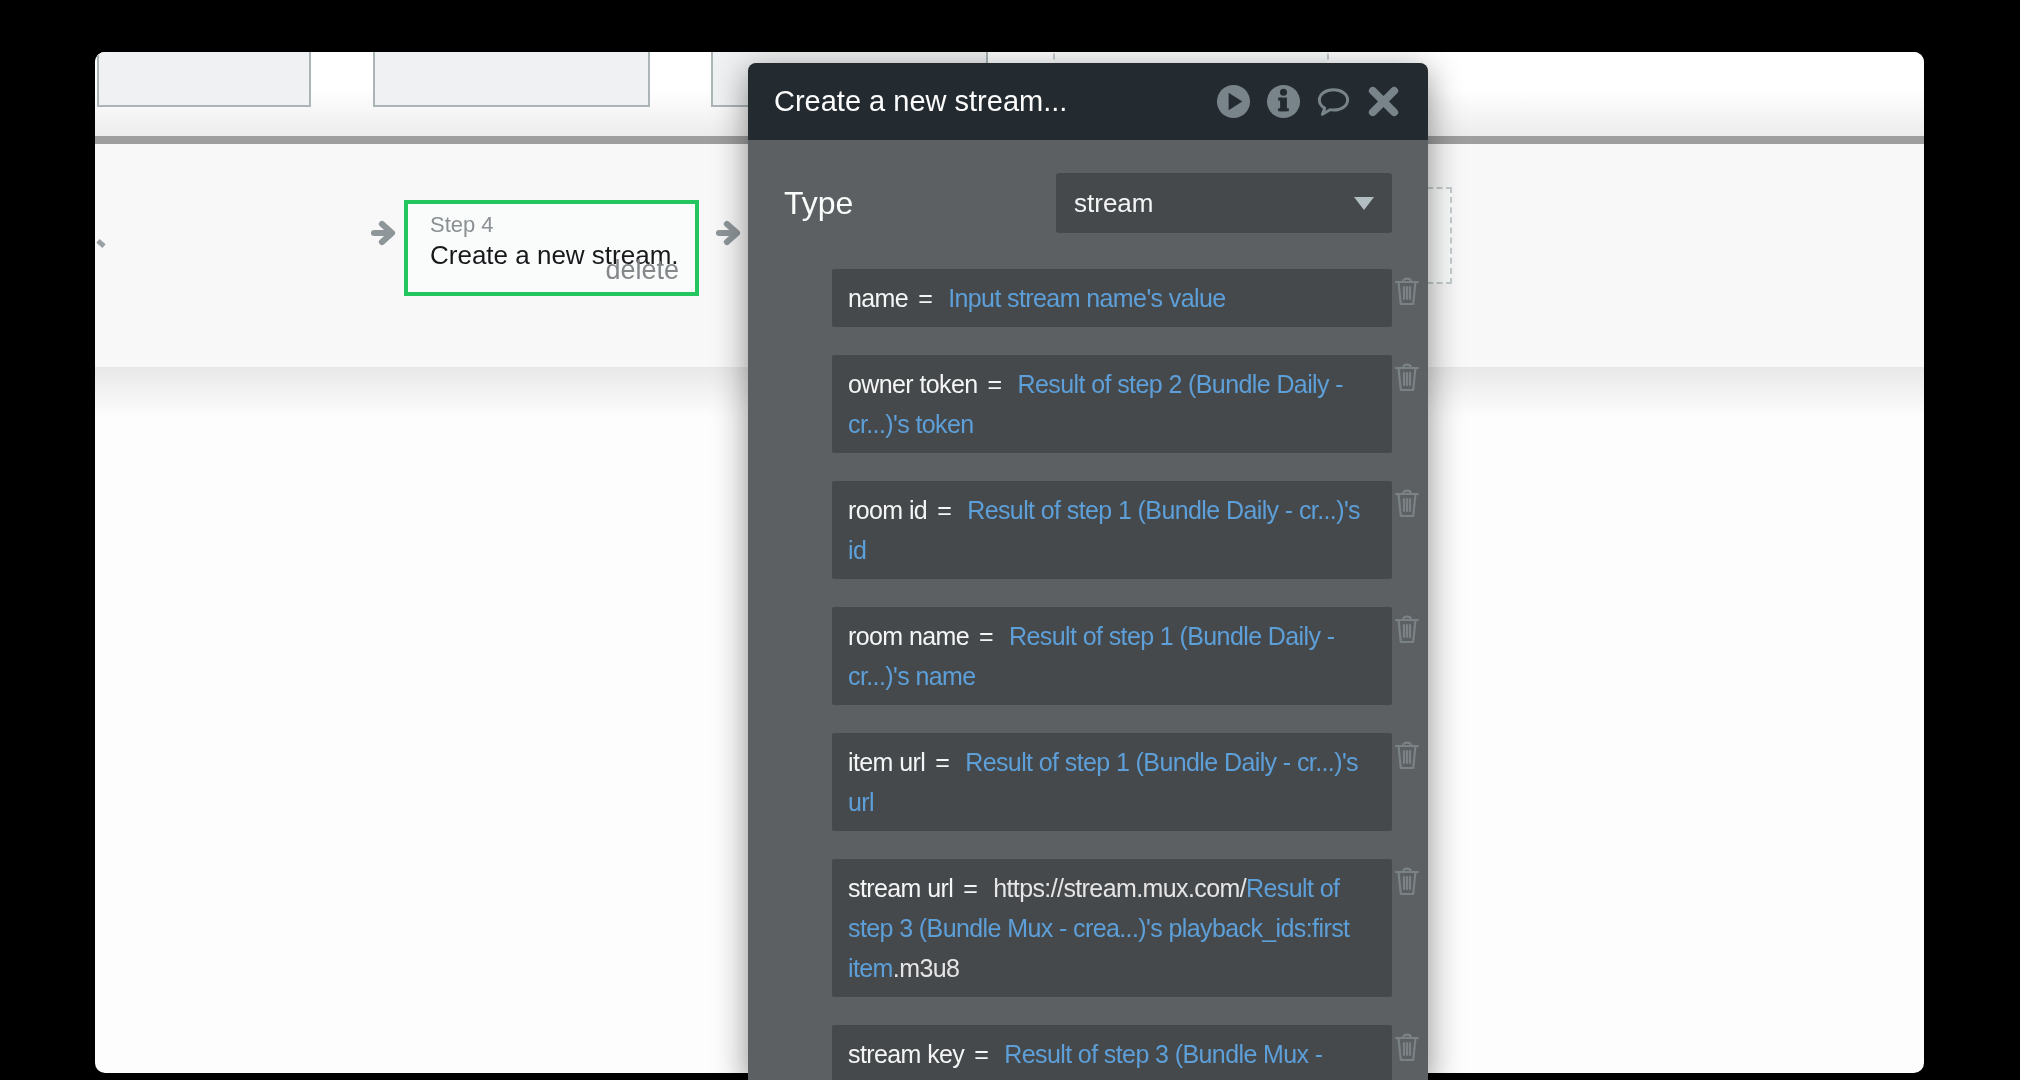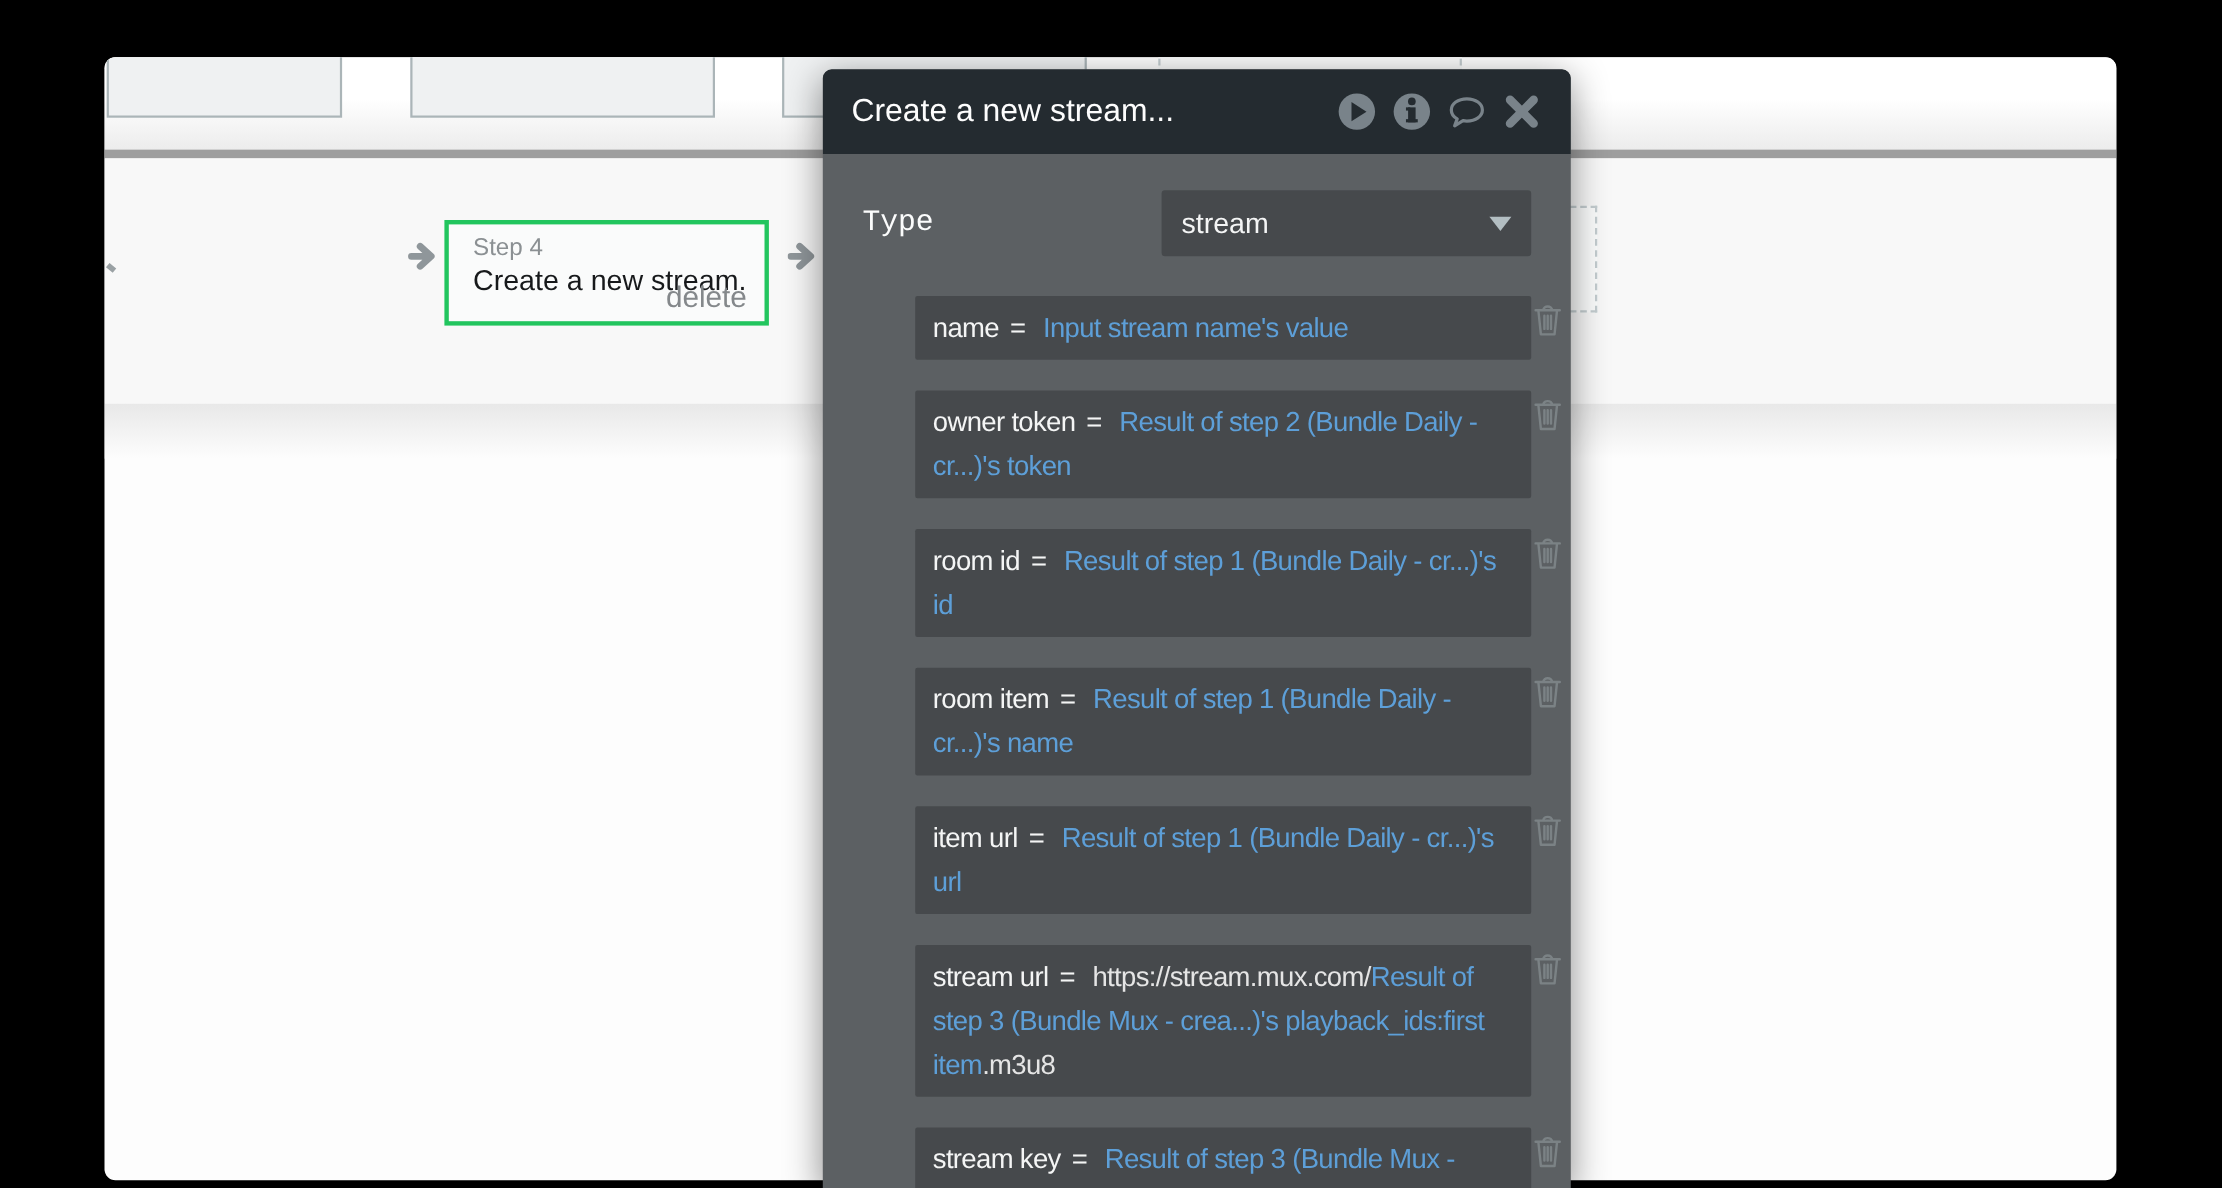--- a/index.html
+++ b/index.html
@@ -62,21 +62,21 @@
     height:77px;background:#242b30;border-radius:8px 8px 0 0;
     display:flex;align-items:center;padding:0 26px;box-sizing:border-box;
   }
   .dialog-title{
     color:#fdfdfd;font-size:29px;flex:1;min-width:0;white-space:nowrap;overflow:hidden;
   }
   .header-icons{display:flex;align-items:center;gap:13px;}
   .hicon{width:37px;height:37px;display:block;cursor:pointer;}
   .dialog-body{padding:33px 36px 0 36px;box-sizing:border-box;}
   .type-row{display:flex;align-items:center;height:60px;margin-bottom:36px;}
-  .type-label{font-size:27px;color:#fbfcfc;font-family:Liberation Mono, monospace;}
+  .type-label{font-size:32px;color:#fbfcfc;}
   .dropdown{
     margin-left:auto;width:336px;height:60px;background:#46494c;border-radius:3px;
     display:flex;align-items:center;padding:0 18px;box-sizing:border-box;cursor:pointer;
   }
   .dropdown-value{font-size:26px;color:#f4f5f5;}
   .dropdown-caret{
     margin-left:auto;width:0;height:0;
     border-left:10px solid transparent;border-right:10px solid transparent;
     border-top:13px solid #b3bec2;
   }
@@ -179,21 +179,21 @@
 
   <div class="field-row">
     <span class="field-label">room id</span><span class="eq">=</span><span class="field-value"><span class="expression">Result of step 1 (Bundle Daily - cr...)'s id</span></span>
     <svg class="trash" viewBox="0 0 26 31">
       <path d="M2 7 H24 M9 7 C9 2.5 17 2.5 17 7 M4.5 7 L6.8 29 H19.2 L21.5 7
                M10 12 V24 M13 12 V24 M16 12 V24" fill="none" stroke="#7b8285" stroke-width="2.2" stroke-linecap="round" stroke-linejoin="round"></path>
     </svg>
   </div>
 
   <div class="field-row">
-    <span class="field-label">room item</span><span class="eq">=</span><span class="field-value"><span class="expression">Result of step 1 (Bundle Daily - cr...)'s name</span></span>
+    <span class="field-label">room name</span><span class="eq">=</span><span class="field-value"><span class="expression">Result of step 1 (Bundle Daily - cr...)'s name</span></span>
     <svg class="trash" viewBox="0 0 26 31">
       <path d="M2 7 H24 M9 7 C9 2.5 17 2.5 17 7 M4.5 7 L6.8 29 H19.2 L21.5 7
                M10 12 V24 M13 12 V24 M16 12 V24" fill="none" stroke="#7b8285" stroke-width="2.2" stroke-linecap="round" stroke-linejoin="round"></path>
     </svg>
   </div>
 
   <div class="field-row">
     <span class="field-label">item url</span><span class="eq">=</span><span class="field-value"><span class="expression">Result of step 1 (Bundle Daily - cr...)'s url</span></span>
     <svg class="trash" viewBox="0 0 26 31">
       <path d="M2 7 H24 M9 7 C9 2.5 17 2.5 17 7 M4.5 7 L6.8 29 H19.2 L21.5 7

